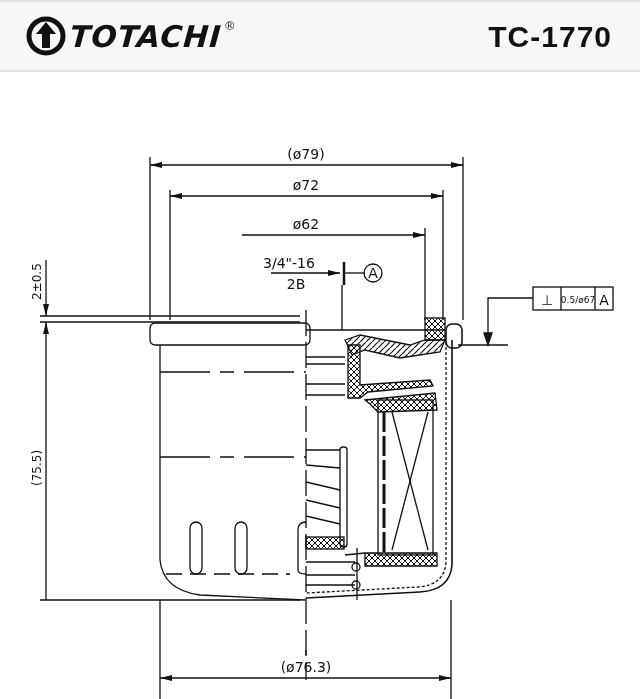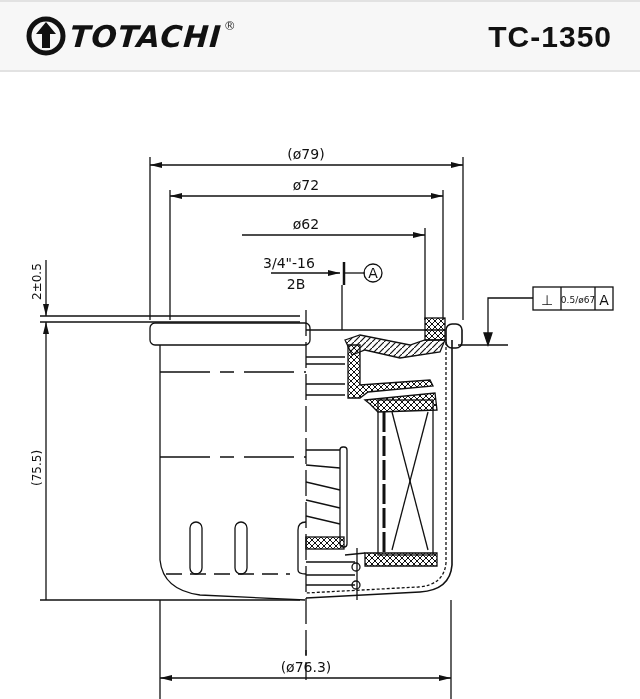--- a/index.html
+++ b/index.html
@@ -19,21 +19,21 @@
 
 <div class="header">
   <div class="logo">
     <svg class="logo-mark" viewBox="0 0 40 40">
       <circle cx="20" cy="20" r="17" fill="none" stroke="#111" stroke-width="5"></circle>
       <path d="M20 6 L10 18 L16 18 L16 32 L24 32 L24 18 L30 18 Z" fill="#111"></path>
     </svg>
     <span class="logo-text">TOTACHI</span>
     <span class="reg">®</span>
   </div>
-  <div class="part-no">TC-1350</div>
+  <div class="part-no">TC-1770</div>
 </div>
 
 <svg class="drawing" width="640" height="627" viewBox="0 72 640 627" xmlns="http://www.w3.org/2000/svg">
   <defs>
     <marker id="arrR" markerWidth="12" markerHeight="6" refX="12" refY="3" orient="auto" markerUnits="userSpaceOnUse">
       <path d="M0,0 L12,3 L0,6 Z" fill="#111"></path>
     </marker>
     <marker id="arrL" markerWidth="12" markerHeight="6" refX="0" refY="3" orient="auto" markerUnits="userSpaceOnUse">
       <path d="M12,0 L0,3 L12,6 Z" fill="#111"></path>
     </marker>

